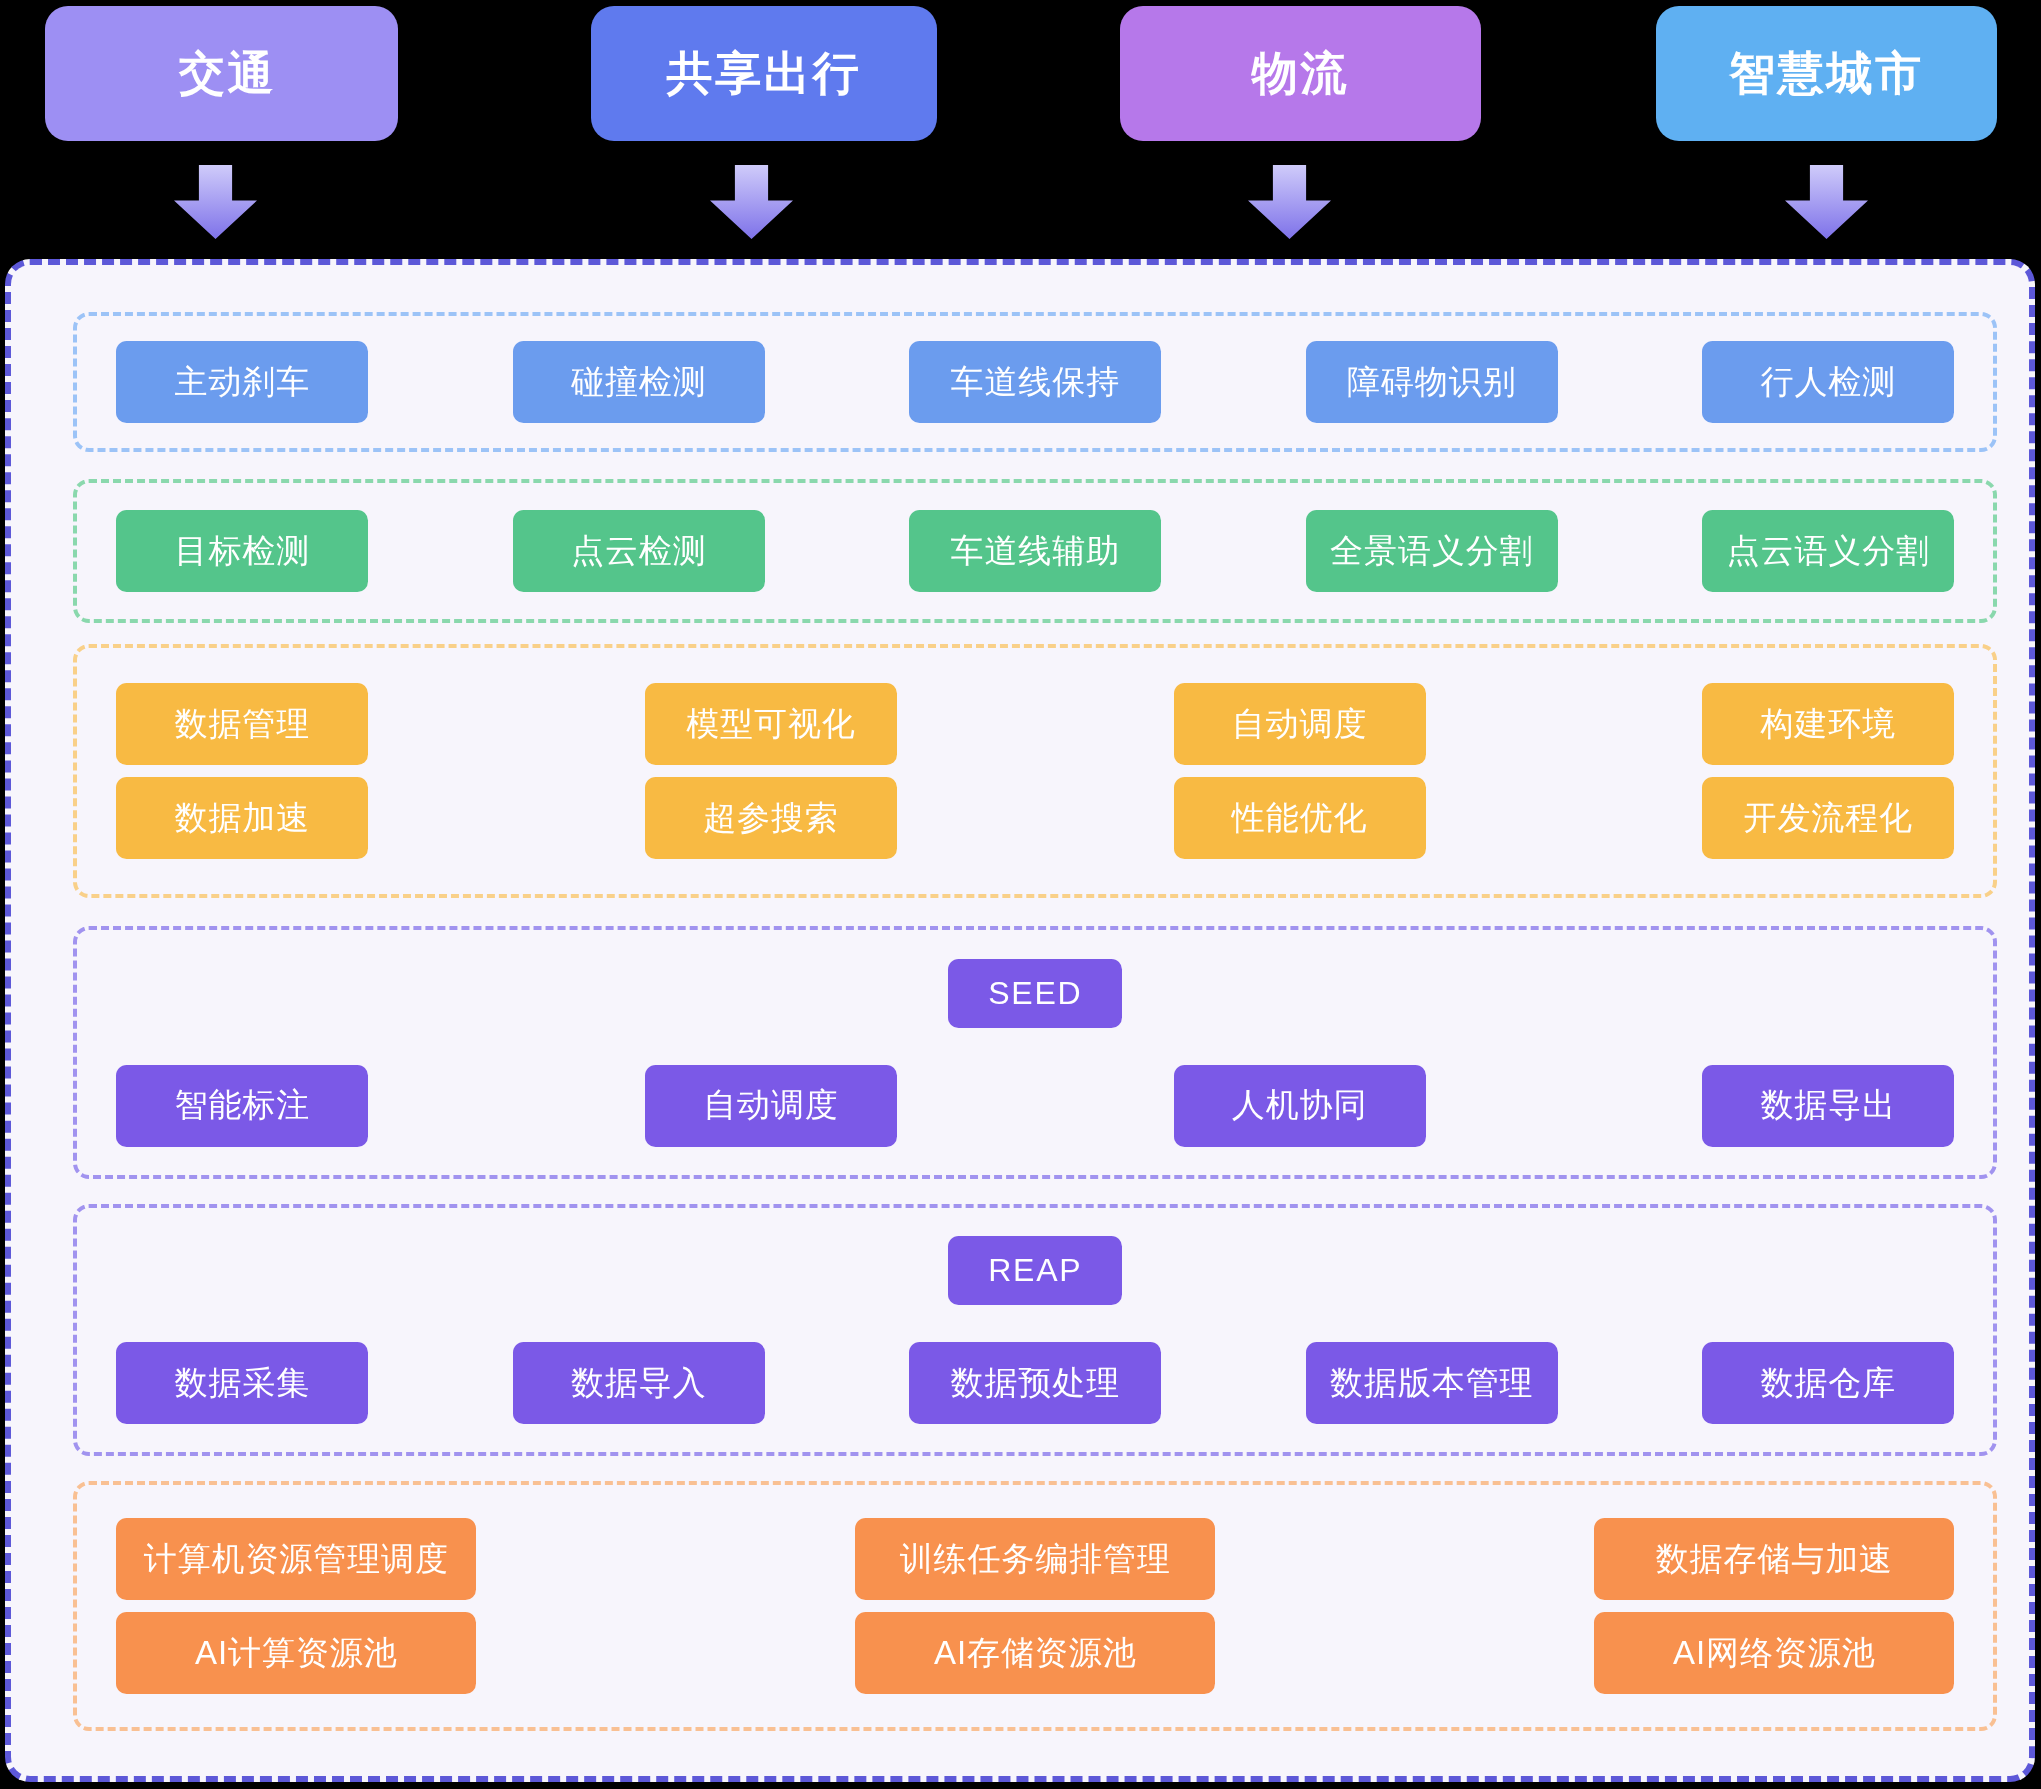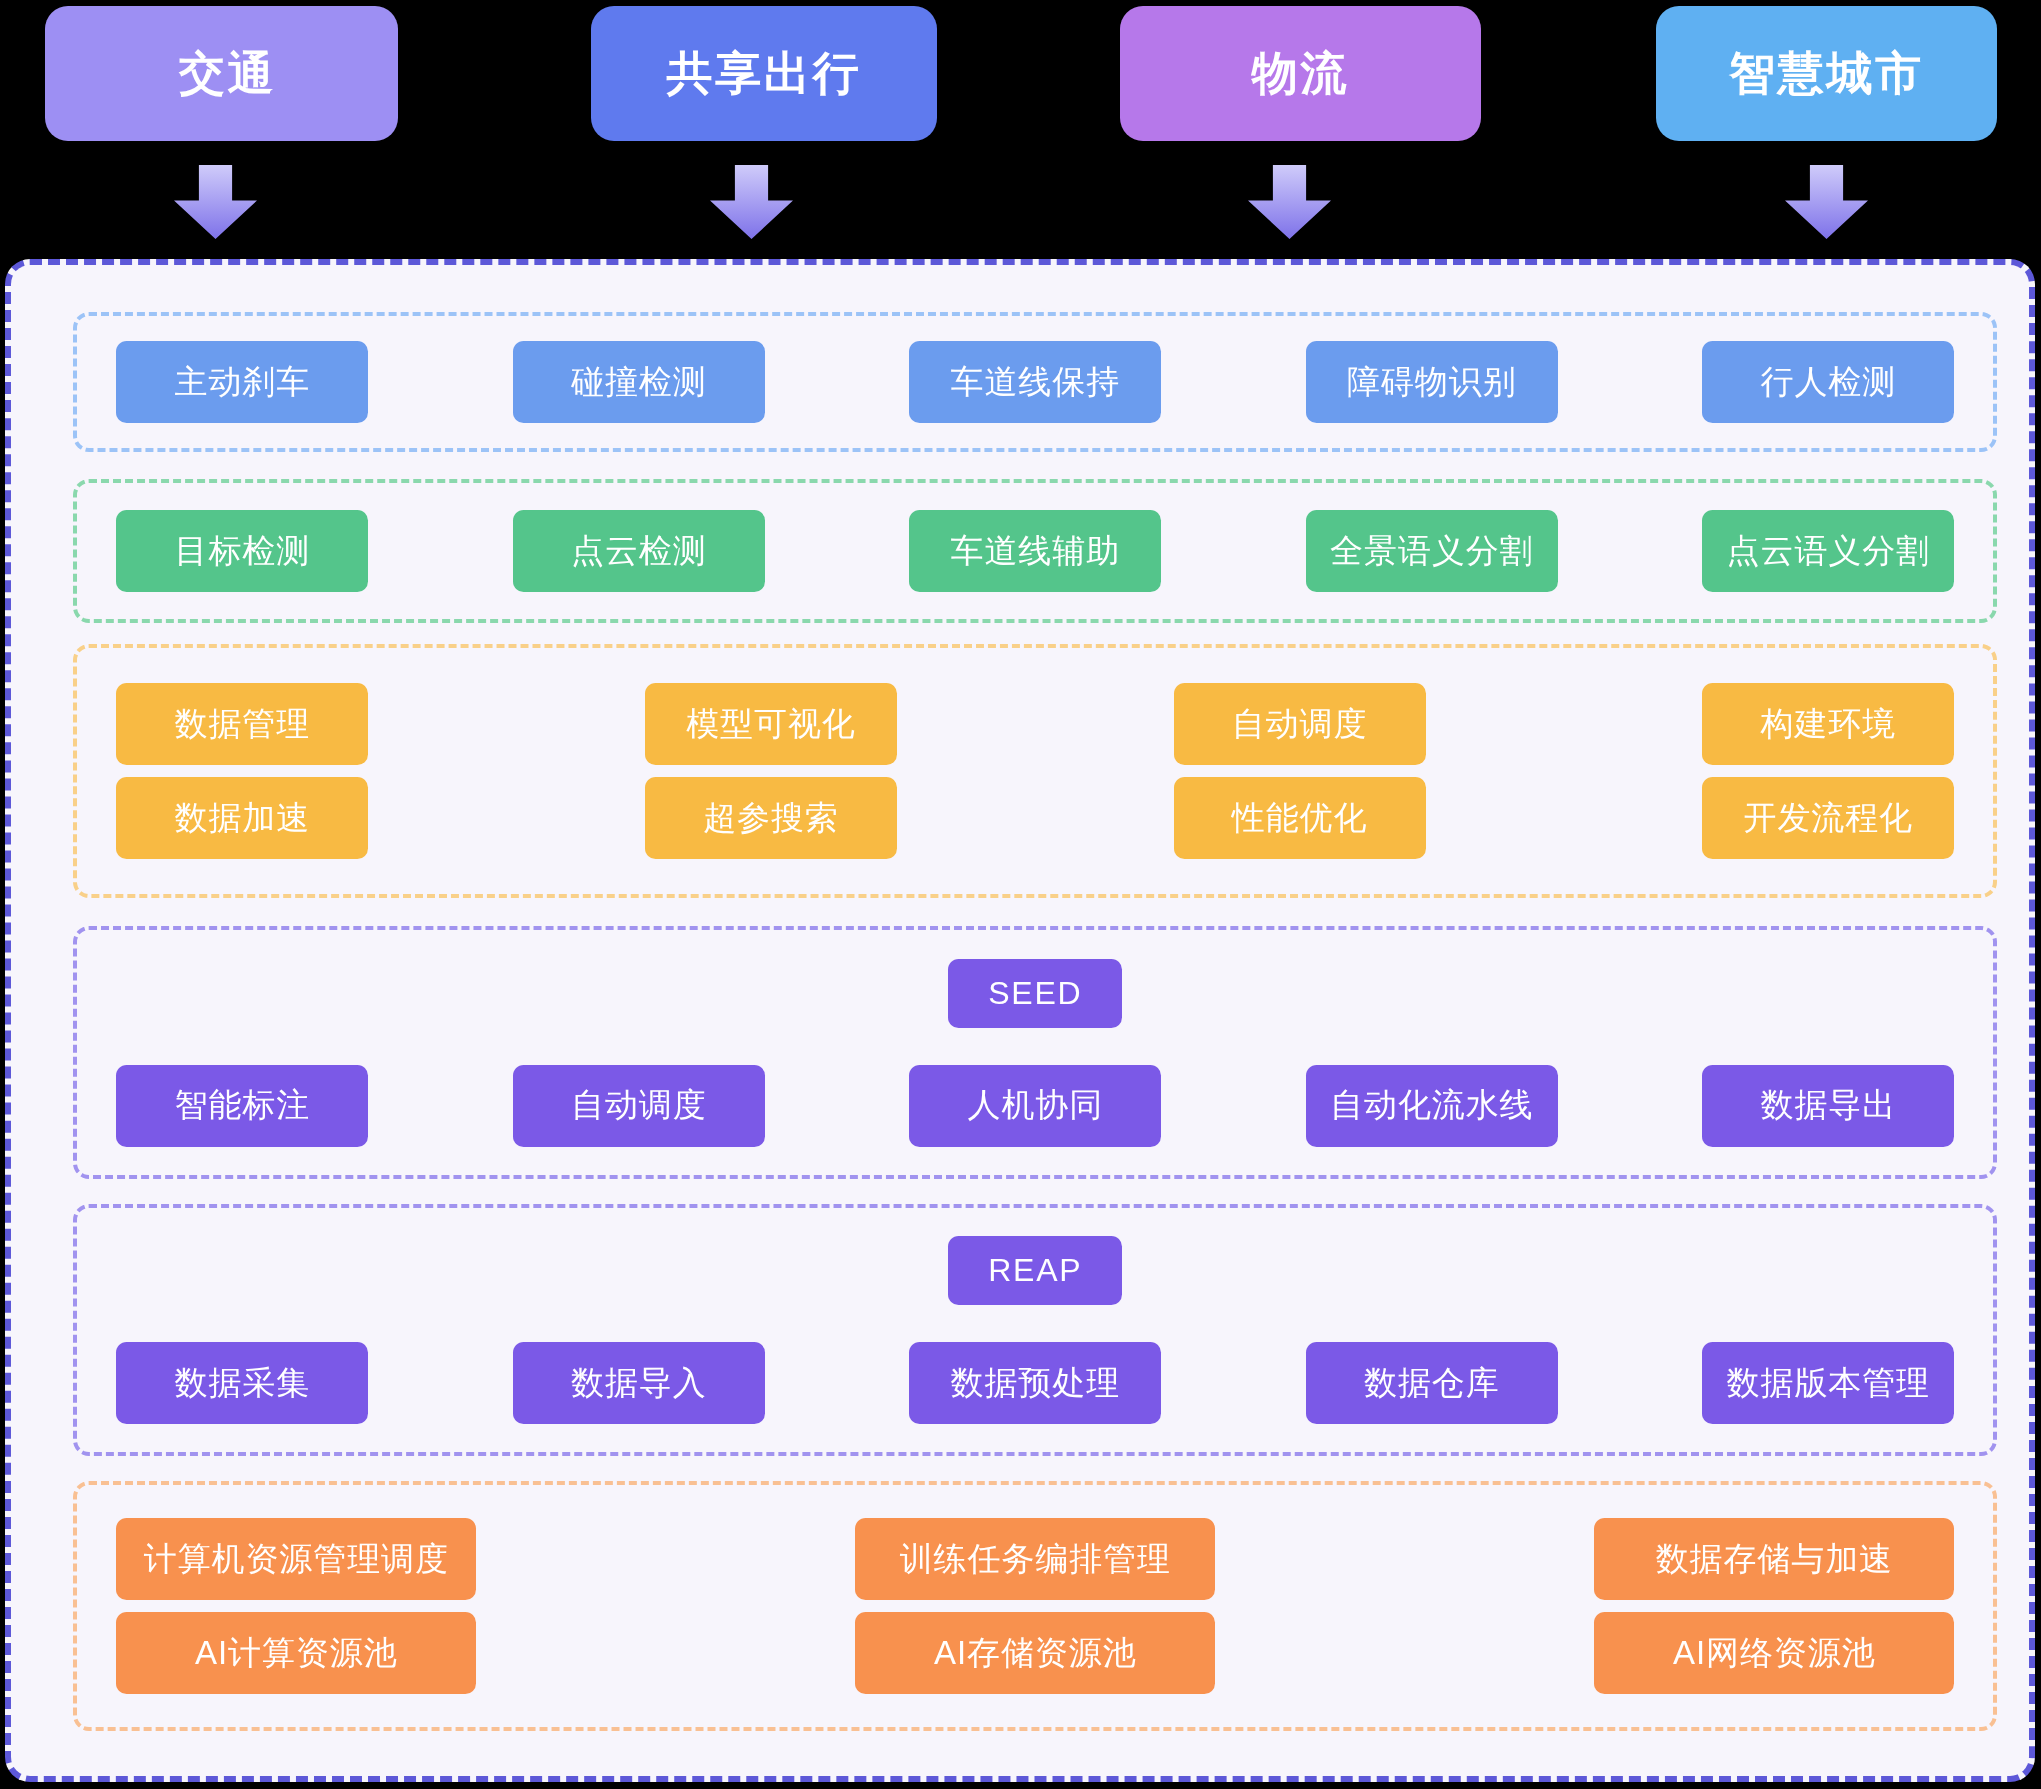--- a/index.html
+++ b/index.html
@@ -127,35 +127,34 @@
     </div>
   </div>
 
   <div class="section sec-seed">
     <div class="seedwrap">
       <div class="tag">SEED</div>
       <div class="row">
         <div class="box box-purple">智能标注</div>
         <div class="box box-purple">自动调度</div>
         <div class="box box-purple">人机协同</div>
-        <div class="box box-purple">自动化流水线</div>
         <div class="box box-purple">数据导出</div>
       </div>
     </div>
   </div>
 
   <div class="section sec-reap">
     <div class="seedwrap">
       <div class="tag">REAP</div>
       <div class="row">
         <div class="box box-purple">数据采集</div>
         <div class="box box-purple">数据导入</div>
         <div class="box box-purple">数据预处理</div>
+        <div class="box box-purple">数据版本管理</div>
         <div class="box box-purple">数据仓库</div>
-        <div class="box box-purple">数据版本管理</div>
       </div>
     </div>
   </div>
 
   <div class="section sec-infra">
     <div class="vcenter">
       <div class="row">
         <div class="box box-orange">计算机资源管理调度</div>
         <div class="box box-orange">训练任务编排管理</div>
         <div class="box box-orange">数据存储与加速</div>

